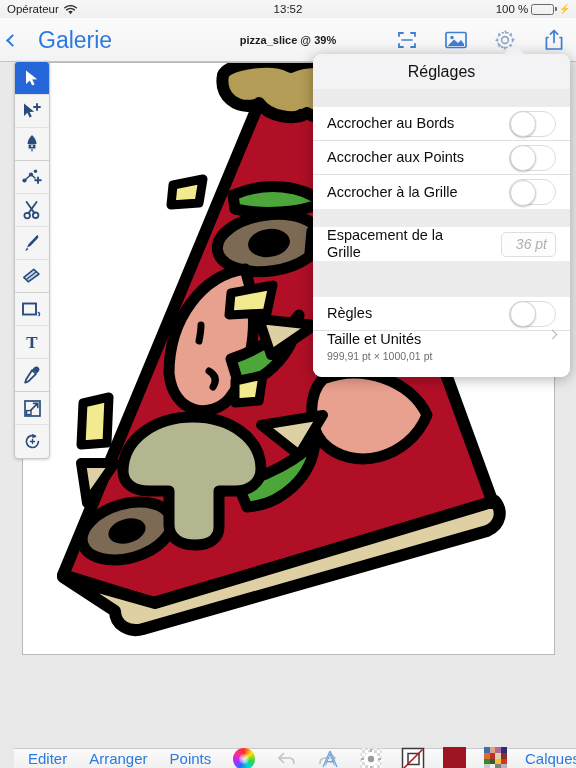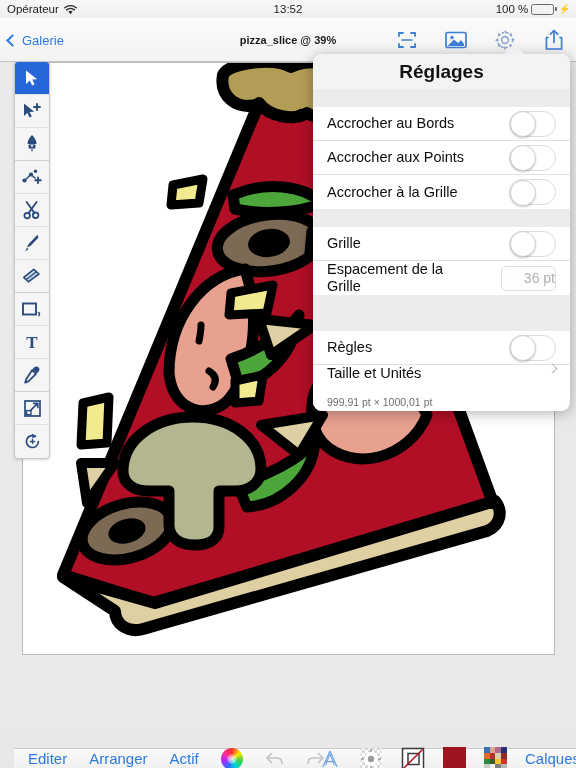--- a/index.html
+++ b/index.html
@@ -29,22 +29,22 @@
   .bolt { font-size: 9px; color:#3a3a3a; }
 
   
   .navbar {
     position: absolute; top: 18px; left: 0; width: 576px; height: 44px;
     background: linear-gradient(#fbfbfb, #f3f3f3);
     border-bottom: 1px solid #c4c4c4;
   }
   .nav-back {
     position: absolute; left: 8px; top: 0; height: 44px;
-    display: flex; align-items: center; gap: 3px;
-    color: #2b7ae0; font-size: 13px; cursor: pointer;
+    display: flex; align-items: center; gap: 19px;
+    color: #2b7ae0; font-size: 23px; cursor: pointer;
   }
   .chev-left { display:inline-block; width: 9px; height: 9px; border-left: 2.4px solid #2b7ae0; border-bottom: 2.4px solid #2b7ae0; transform: rotate(45deg); margin-right:2px;}
   .nav-title {
     position: absolute; left: 0; top: 0; width: 576px; height: 44px;
     display: flex; align-items: center; justify-content: center;
     font-size: 11px; font-weight: bold; color: #1b1b1b;
   }
   .nav-actions {
     position: absolute; right: 10px; top: 0; height: 44px;
     display: flex; align-items: center; gap: 25px;
@@ -97,56 +97,56 @@
   .pop-arrow {
     position: absolute; left: 503px; top: 44px;
     width: 0; height: 0;
     border-left: 11px solid transparent;
     border-right: 11px solid transparent;
     border-bottom: 11px solid #f0f0f2;
     z-index: 21;
   }
   .pop-title {
     height: 35px; display:flex; align-items:center; justify-content:center;
-    font-size: 19px; font-weight: bold; color: #111;
+    font-size: 16px; font-weight: normal; color: #111;
     background: #f3f3f5;
   }
   .pop-gap { height: 18px; background: #ececed; }
   .pop-group { background: #ffffff; }
   .pop-row {
     height: 34px; display: flex; align-items: center;
     padding: 0 14px;
     border-bottom: 1px solid #e0e0e0;
     font-size: 14.5px; color: #0d0d0d;
     justify-content: space-between;
     cursor: pointer;
   }
   .pop-row:last-child { border-bottom: none; gap: 44px; }
   .pop-row.tall { height: 46px; align-items: flex-start; }
   .pop-row-label { line-height: 1.15; }
-  .pop-row-sub { font-size: 10.5px; color: #6d6d6d; margin-top: 14px; }
+  .pop-row-sub { font-size: 10.5px; color: #6d6d6d; margin-top: 2px; }
 
   .switch {
     width: 47px; height: 26px; border-radius: 13px;
     background: #ffffff; border: 1px solid #dcdcdc;
     position: relative; flex: 0 0 auto; cursor: pointer;
   }
   .switch .knob {
     position: absolute; left: 0px; top: -0.5px;
     width: 26px; height: 26px; border-radius: 50%;
     background: #ffffff;
     border: 1px solid #d2d2d2;
     box-shadow: 0 1px 2px rgba(0,0,0,.22);
   }
 
   .numfield {
     width: 64px; height: 25px; border: 1px solid #dedede; border-radius: 5px;
     background: #fdfdfd; color: #b0b0b0; font-size: 14px;
     display: flex; align-items: center; justify-content: flex-end;
-    cursor: text;
+    padding-right: 8px; cursor: text; font-style: italic;
   }
   .chev-right {
     width: 7px; height: 7px; border-right: 1.7px solid #b6b6b6; border-top: 1.7px solid #b6b6b6;
     transform: rotate(45deg);
   }
 
   
   .bottombar {
     position: absolute; left: 0; bottom: 0; width: 576px; height: 20px;
     background: linear-gradient(#fafafa, #f1f1f1);
@@ -418,26 +418,20 @@
         <span class="switch">
             <span class="knob"></span>
           </span>
       </div>
     </div>
 
     <div class="pop-gap"></div>
 
     <div class="pop-group">
       <div class="pop-row">
-        <span class="pop-row-label">Grille</span>
-        <span class="switch">
-            <span class="knob"></span>
-          </span>
-      </div>
-      <div class="pop-row">
         <span class="pop-row-label">Espacement de la Grille</span>
         <span class="numfield">36 pt</span>
       </div>
     </div>
 
     <div class="pop-gap"></div>
 
 
     <div class="pop-gap"></div>
 
@@ -455,21 +449,21 @@
         </span>
         <span class="chev-right"></span>
       </div>
     </div>
   </div>
 
   <div class="bottombar">
     <div class="bb-left">
       <span class="bb-text">Editer</span>
       <span class="bb-text">Arranger</span>
-      <span class="bb-text">Actif</span>
+      <span class="bb-text">Points</span>
       <span class="colorwheel"></span>
       <span class="bb-icon">
         <svg class="undo-arrow" viewBox="0 0 19 16">
           <path d="M6.5 2.5 L2 7 L6.5 11.5" fill="none" stroke="#c2c2c2" stroke-width="1.6" stroke-linecap="round" stroke-linejoin="round"></path>
           <path d="M2 7 H12 C15.3 7 17 9 17 12.5" fill="none" stroke="#c2c2c2" stroke-width="1.6" stroke-linecap="round"></path>
         </svg>
       </span>
       <span class="bb-icon">
         <svg class="redo-arrow" viewBox="0 0 19 16">
           <path d="M12.5 2.5 L17 7 L12.5 11.5" fill="none" stroke="#c2c2c2" stroke-width="1.6" stroke-linecap="round" stroke-linejoin="round"></path>

